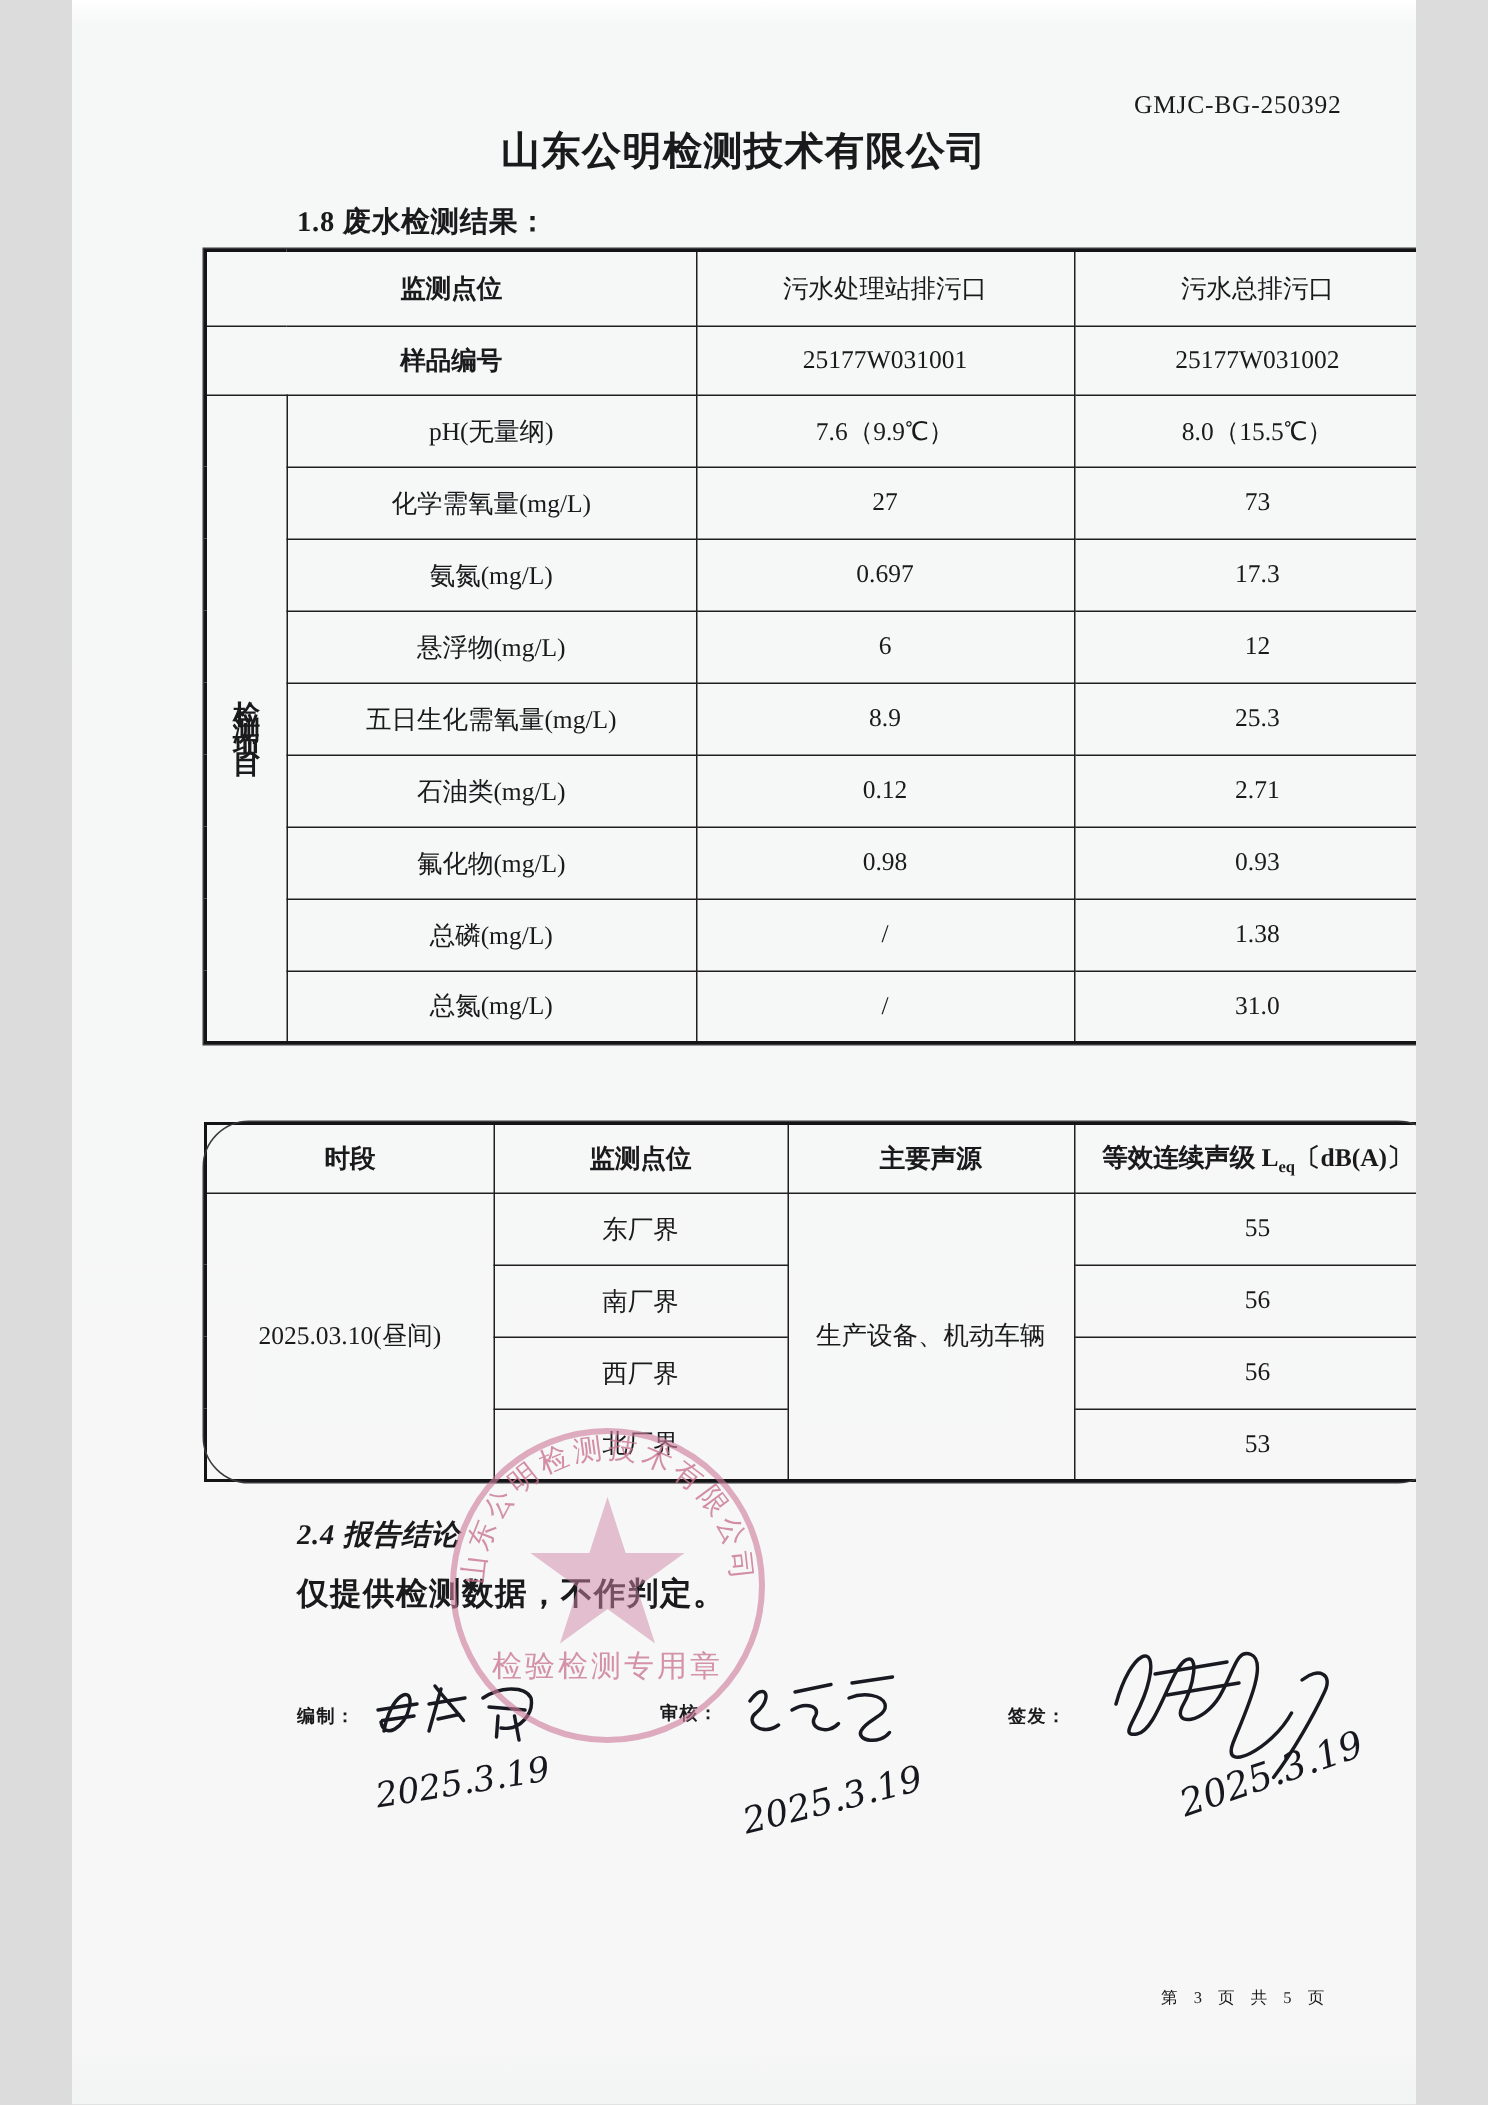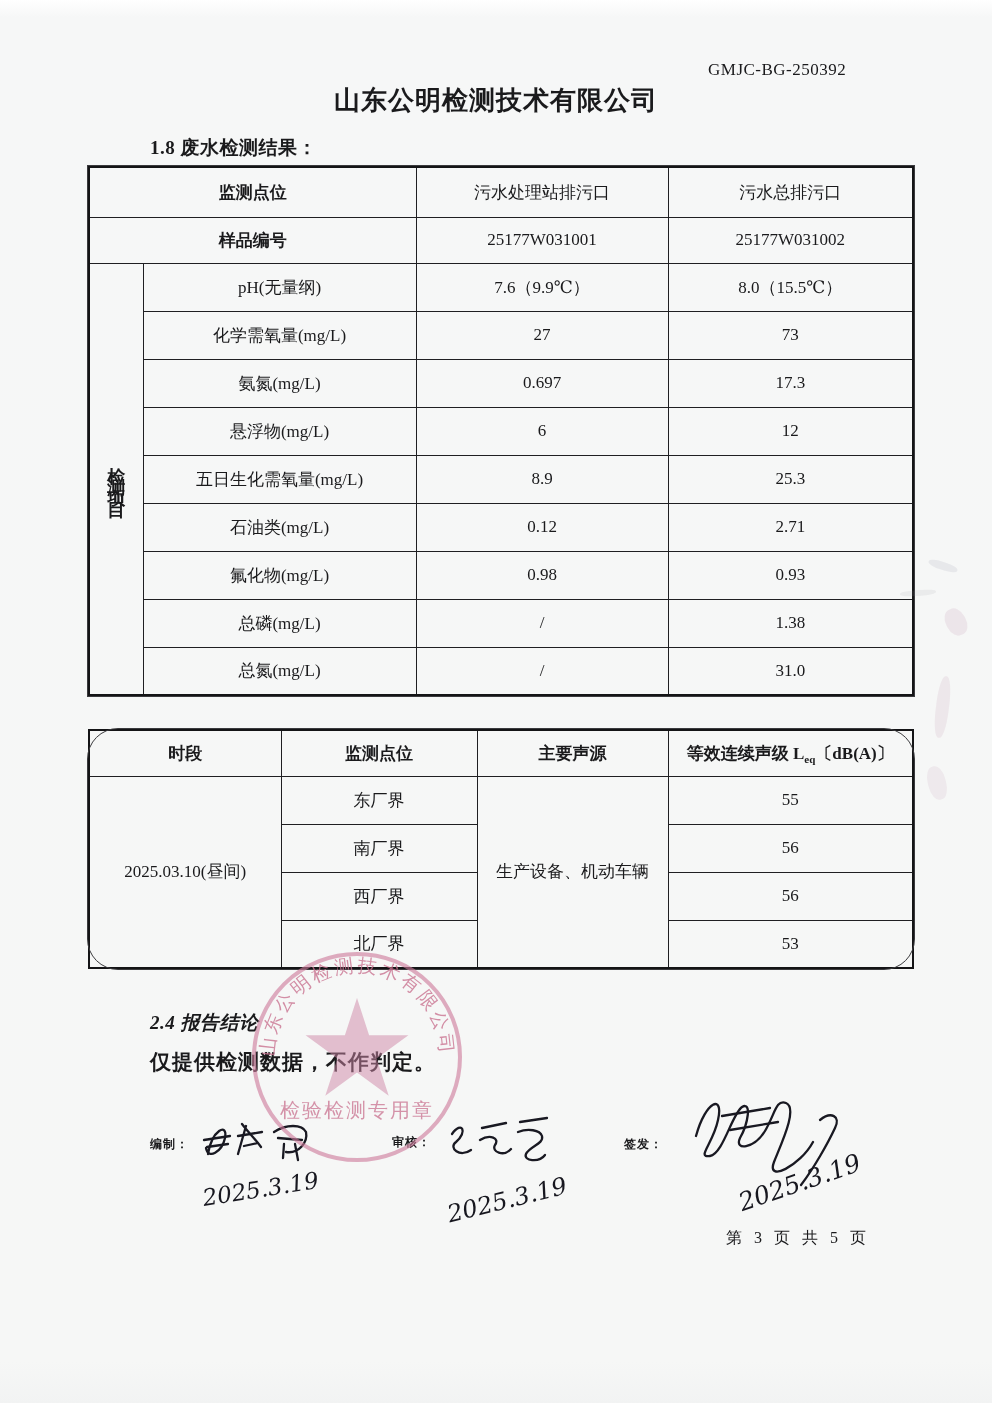--- a/index.html
+++ b/index.html
@@ -1,18 +1,18 @@
 <!DOCTYPE html>
 <html lang="zh"><head>
 <meta charset="utf-8">
 <style>
   html,body{margin:0;padding:0;}
   body{background:#dcdcdc;font-family:"Liberation Serif","DejaVu Serif",serif;}
   .page{
-    position:relative;width:992px;height:1403px;margin:0 auto;
+    position:relative;width:896px;height:1403px;margin:0 auto;
     background:linear-gradient(180deg,#ffffff 0%,#f6f7f7 1.2%,#f6f7f6 97%,#f2f3f3 100%);
     overflow:hidden;color:#1a1a1c;
   }
   .doc-number{position:absolute;left:708px;top:60px;font-size:17px;letter-spacing:.5px;}
   .company-title{
     position:absolute;left:0;right:0;top:83px;text-align:center;
     font-family:"Liberation Sans","DejaVu Sans",sans-serif;
     font-weight:bold;font-size:26px;letter-spacing:1px;
   }
   .sec-heading{position:absolute;left:150px;font-weight:bold;font-size:19px;letter-spacing:.5px;}
@@ -20,42 +20,42 @@
   .h23{top:714px;}
   .h24{top:1010px;font-style:italic;}
   .conclusion{position:absolute;left:150px;top:1048px;font-weight:bold;font-size:21px;letter-spacing:1px;}
 
   table.doc{
     position:absolute;left:88px;border-collapse:collapse;table-layout:fixed;
     font-size:17px;
   }
   table.doc td{
     border:1.6px solid #1f1f22;text-align:center;vertical-align:middle;
-    padding:0 0;overflow:hidden;
+    padding:0 0;overflow:hidden;font-family:Liberation Serif, serif;
   }
   table.t1{top:166px;width:824px;}
-  table.t2{top:729px;width:824px;border-radius:30px;}
+  table.t2{top:748px;width:824px;border-radius:30px;}
   table.doc{border:2.5px solid #141416;outline:.5px solid #3a3a3d;}
   .b{font-weight:bold;}
   .vwrap{display:inline-block;writing-mode:vertical-rl;letter-spacing:12px;font-weight:bold;font-size:18px;}
   sub.leq{font-size:11px;font-weight:bold;}
 
   .sig-label{position:absolute;font-weight:bold;font-size:12px;letter-spacing:1px;}
   .ink{position:absolute;pointer-events:none;}
   .ink path{fill:none;stroke:#191922;stroke-width:2.3;stroke-linecap:round;stroke-linejoin:round;}
   .hand-date{
     position:absolute;font-family:"DejaVu Serif",serif;font-style:italic;
     color:#17171f;white-space:nowrap;
   }
   .d1{left:202px;top:1176px;font-size:23px;transform:rotate(-9deg);}
   .d2{left:446px;top:1186px;font-size:24px;transform:rotate(-14deg);}
   .d3{left:736px;top:1168px;font-size:25px;transform:rotate(-19deg);}
 
   .stamp{position:absolute;left:247px;top:947px;pointer-events:none;z-index:5;}
-  .footer{position:absolute;left:726px;top:1228px;font-size:16px;letter-spacing:4px;}
+  .footer{position:absolute;left:726px;top:1324px;font-size:11px;letter-spacing:4px;}
 
   .bleed{position:absolute;pointer-events:none;border-radius:45%;}
   .bl1{left:928px;top:562px;width:30px;height:8px;background:rgba(150,150,165,.15);transform:rotate(18deg);}
   .bl2{left:946px;top:608px;width:20px;height:28px;background:rgba(190,140,172,.17);transform:rotate(-28deg);}
   .bl3{left:936px;top:676px;width:13px;height:62px;background:rgba(188,138,168,.15);transform:rotate(7deg);}
   .bl4{left:928px;top:766px;width:18px;height:34px;background:rgba(188,138,168,.13);transform:rotate(-14deg);}
   .bl5{left:900px;top:590px;width:36px;height:6px;background:rgba(150,150,160,.12);transform:rotate(-4deg);}
 </style>
 </head>
 <body>

